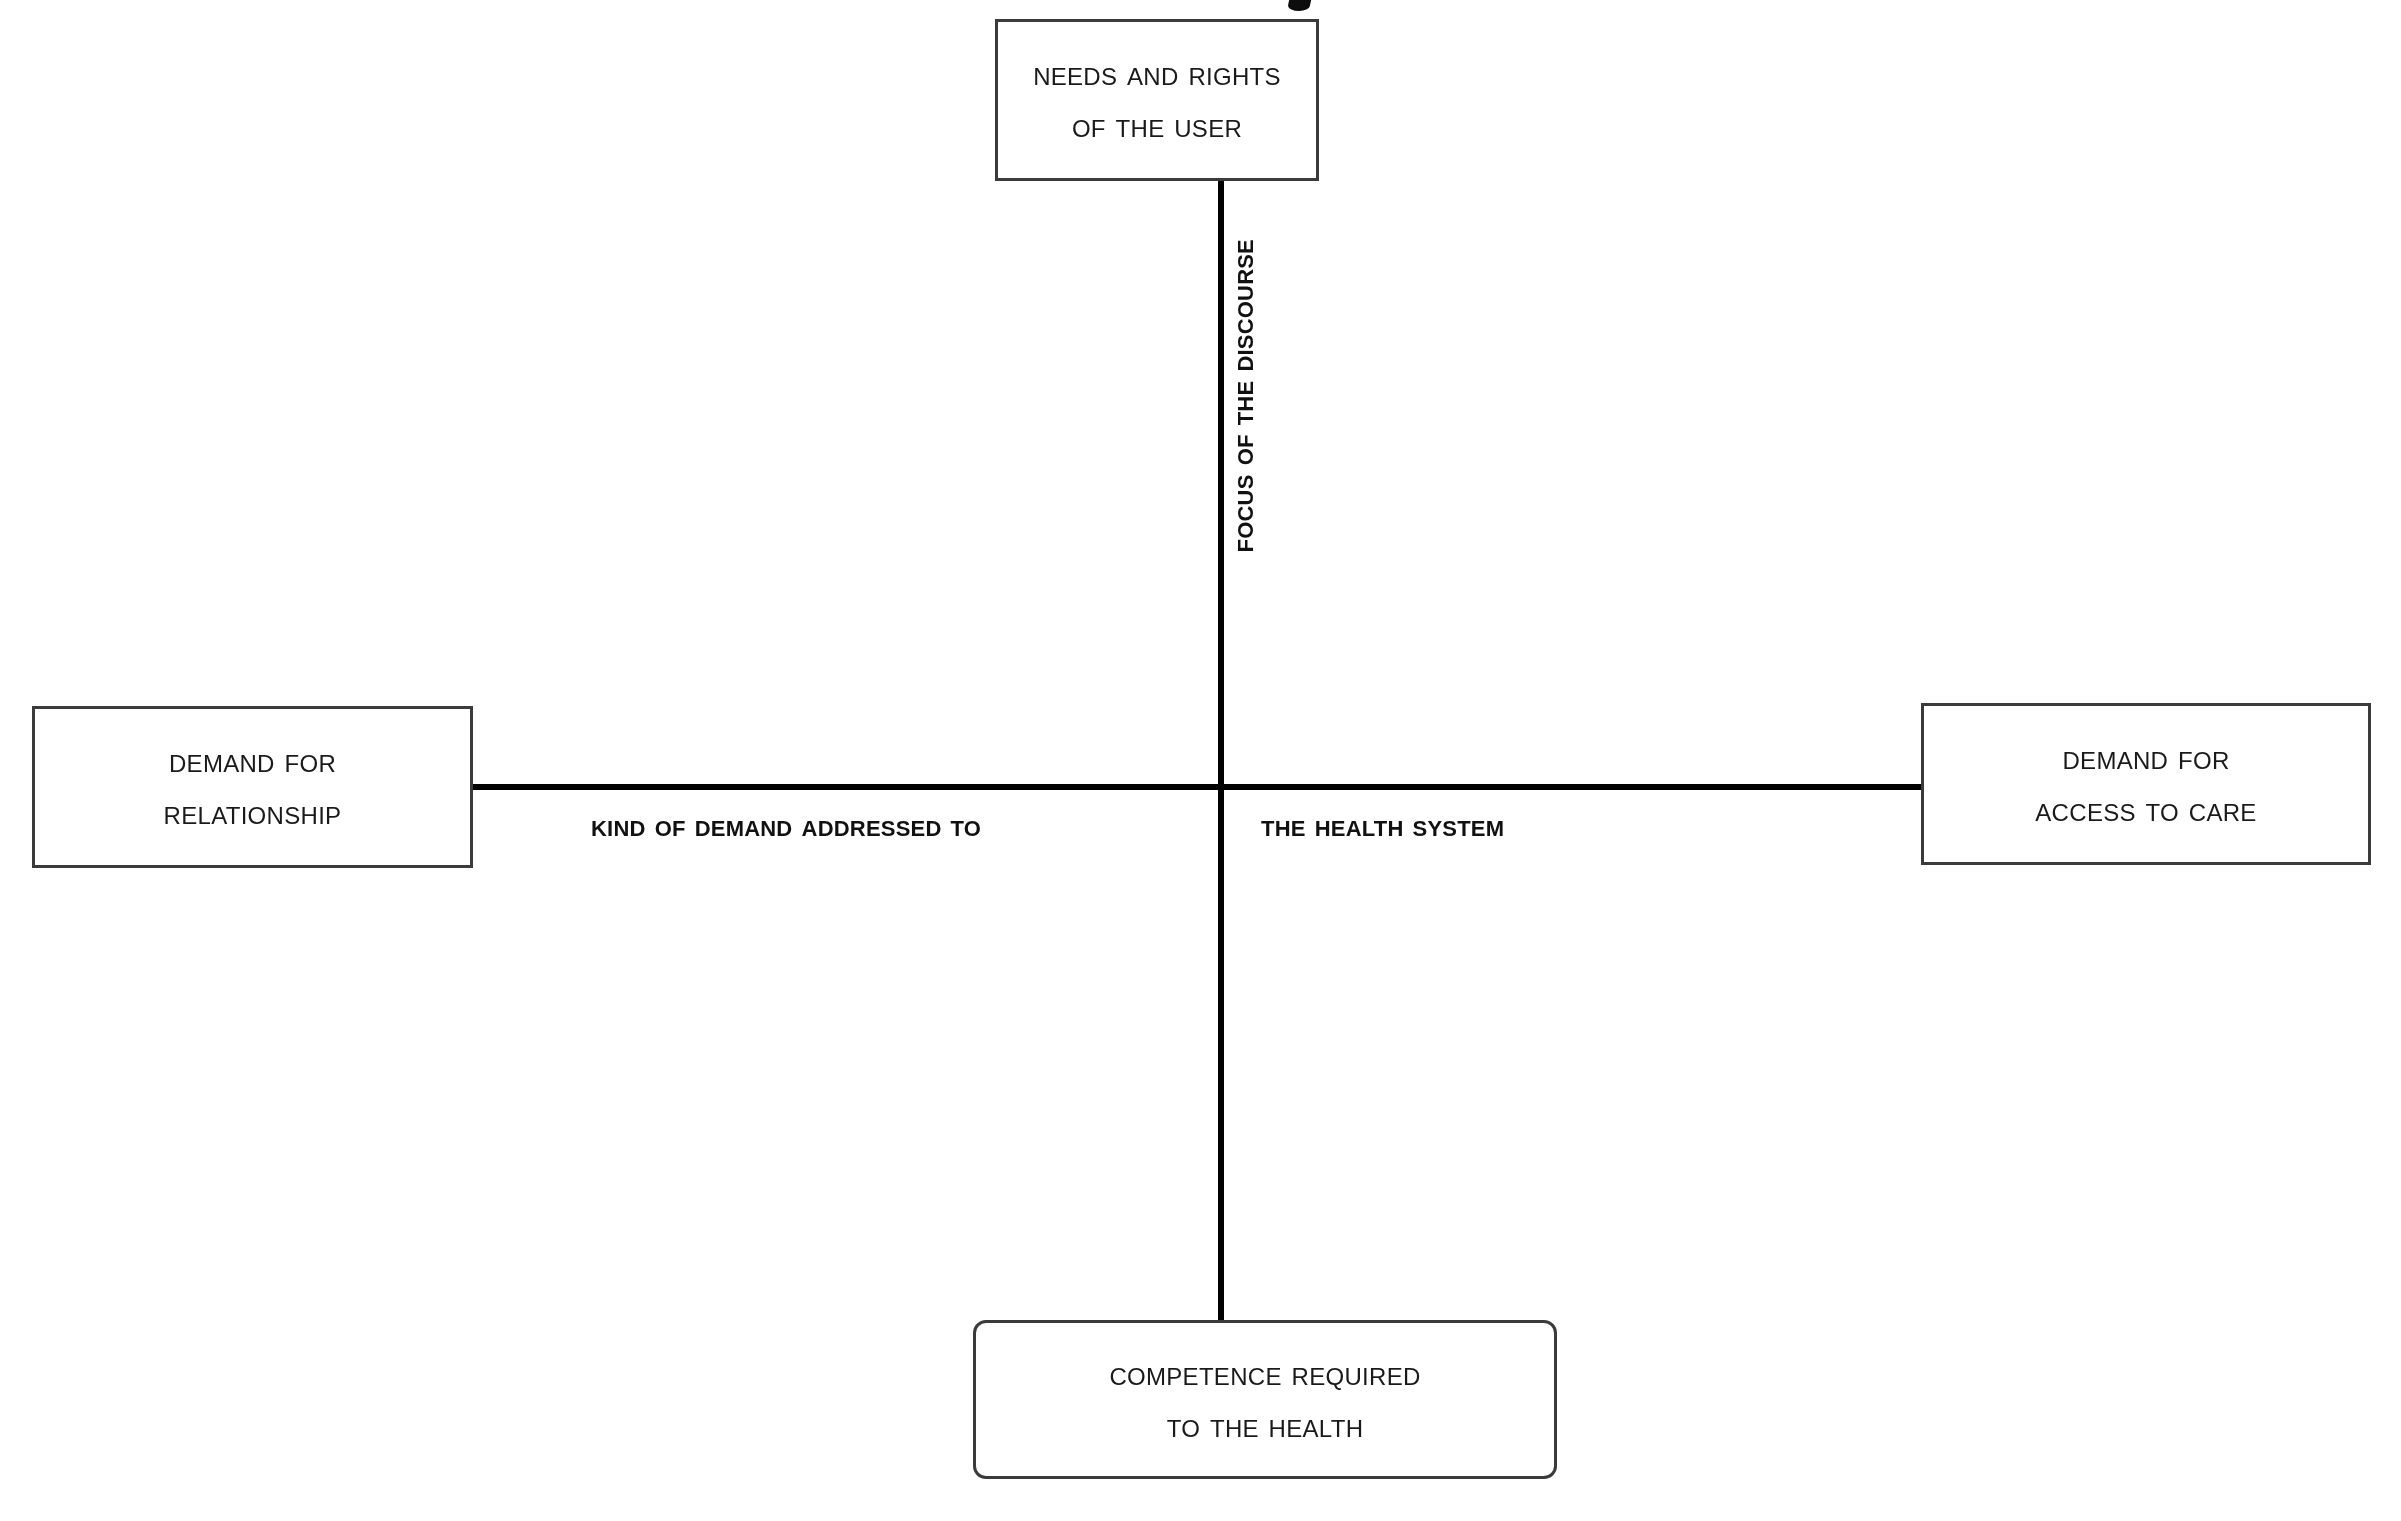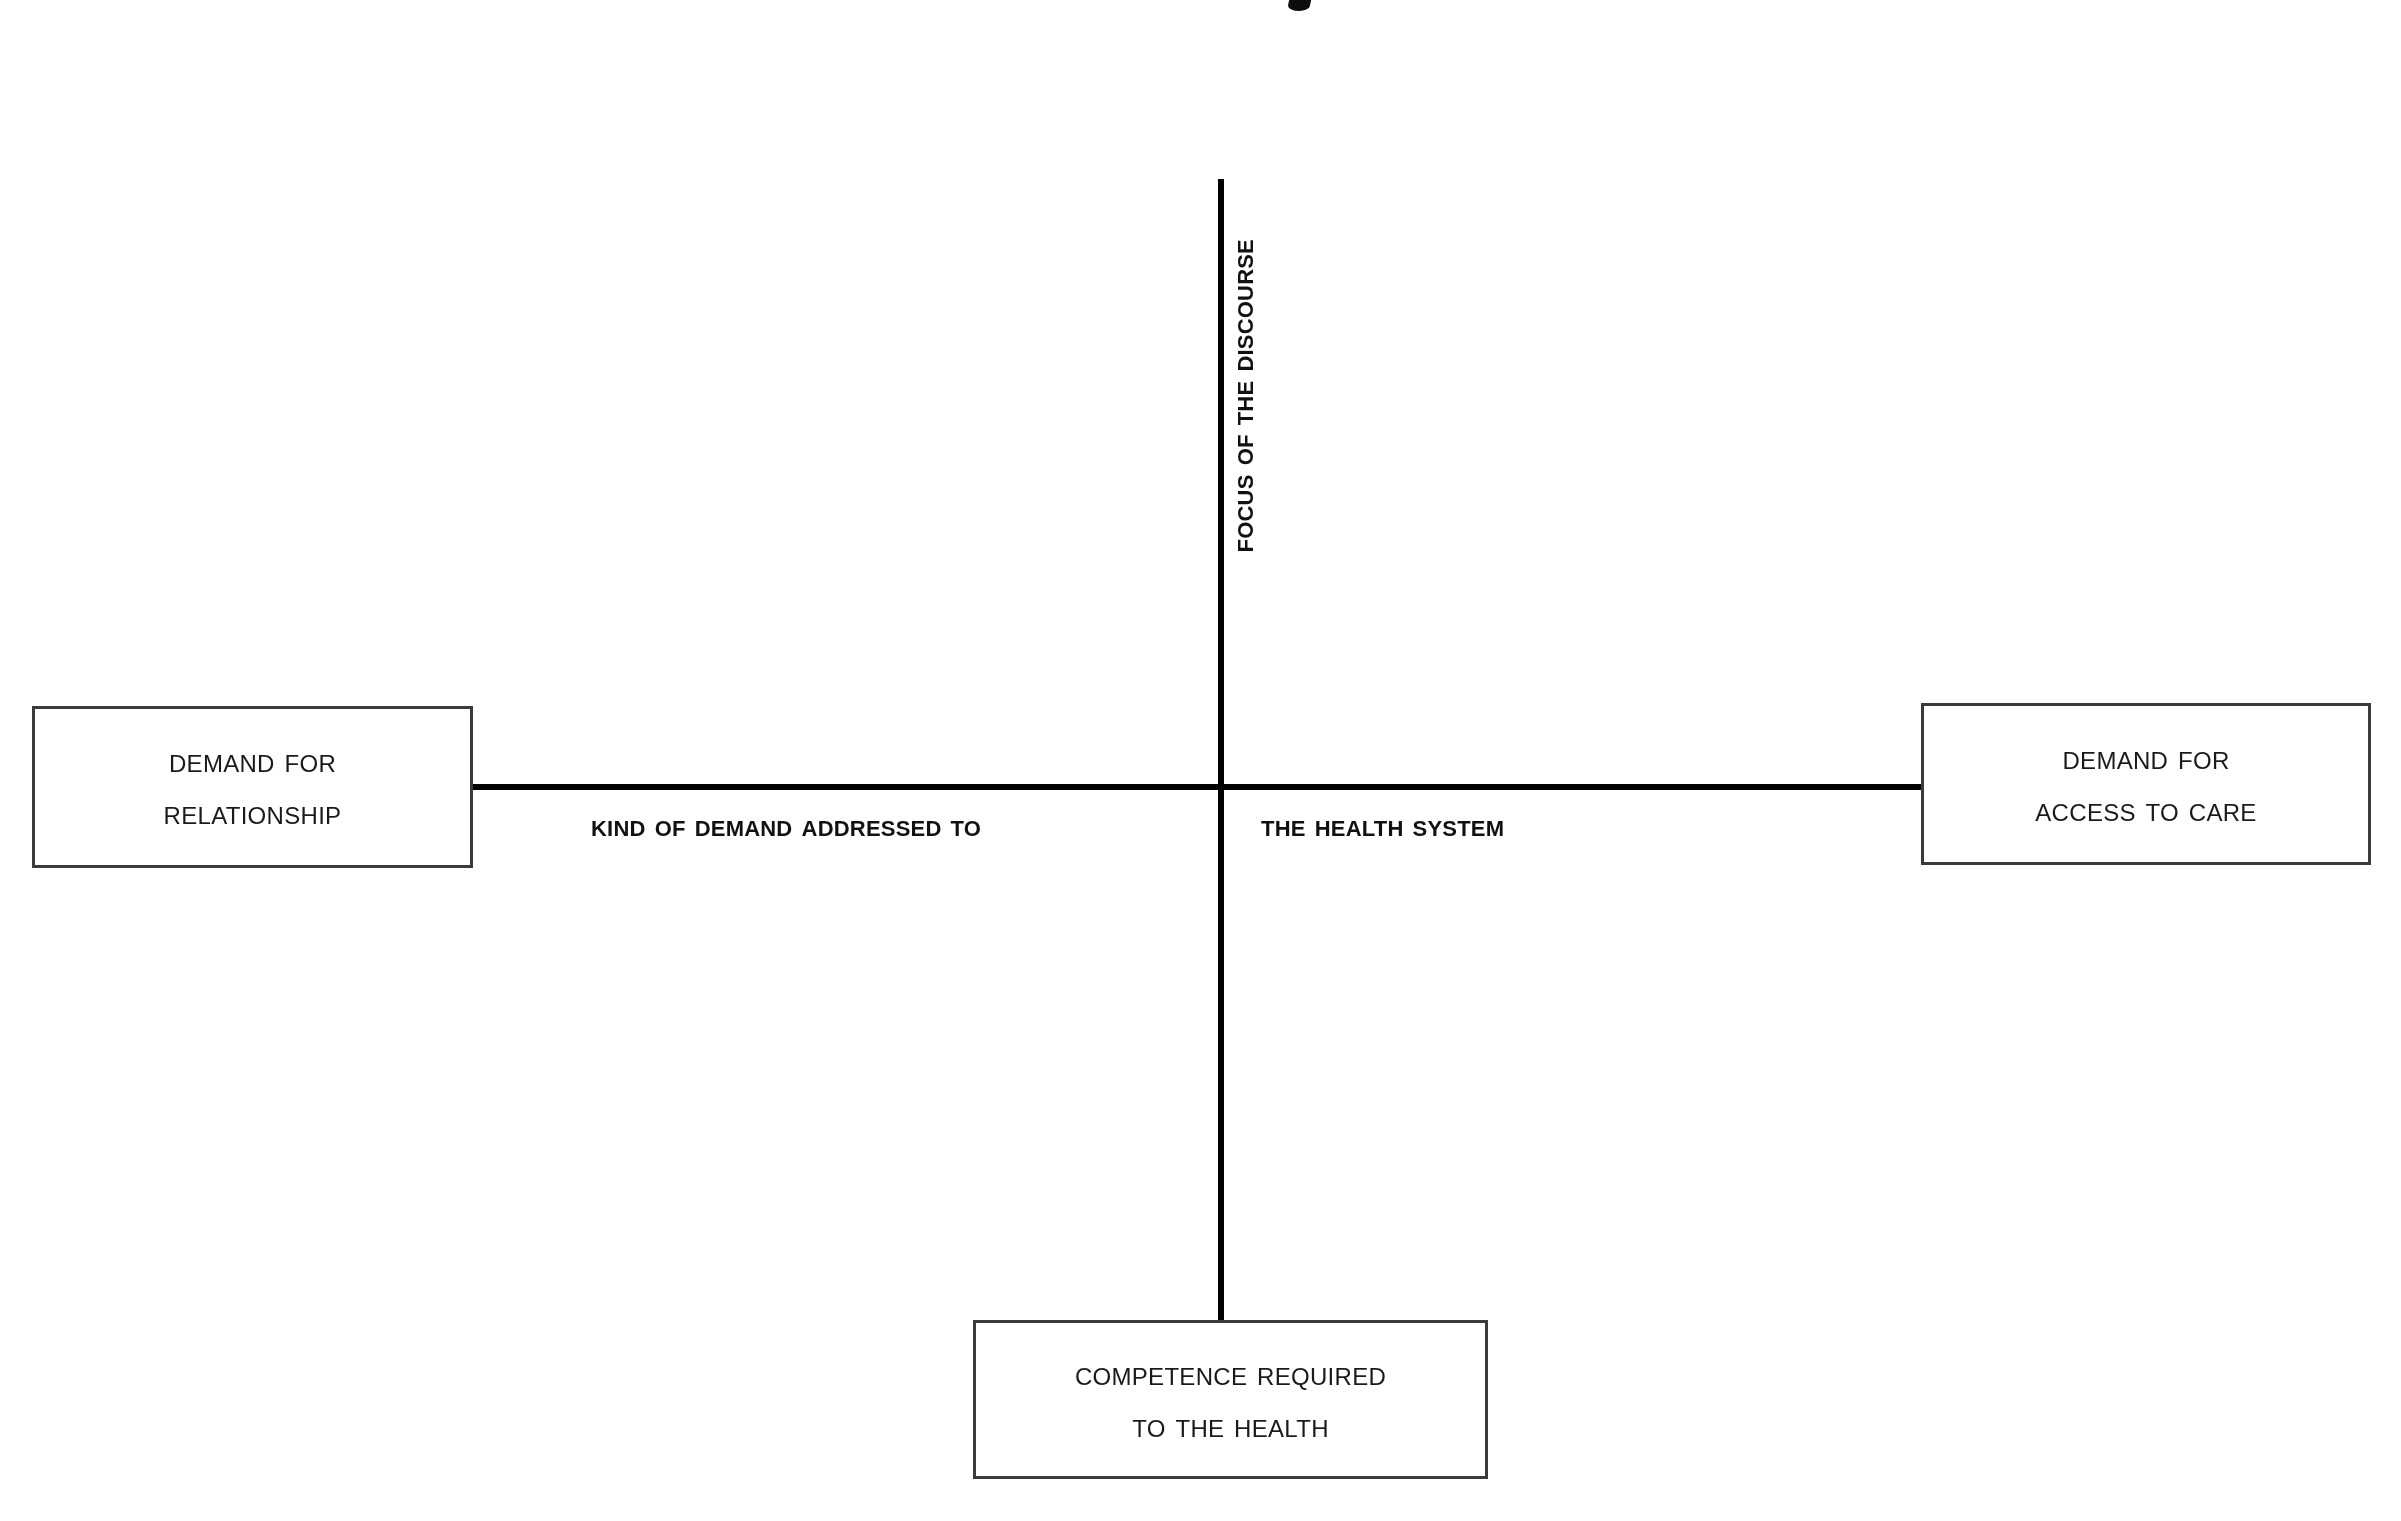--- a/index.html
+++ b/index.html
@@ -77,22 +77,23 @@
   #box-right {
     left: 1921px;
     top: 703px;
     width: 450px;
     height: 162px;
   }
 
   #box-bottom {
     left: 973px;
     top: 1320px;
-    width: 515px;
+    width: 584px;
     height: 159px;
+    border-radius: 13px;
   }
 
   
   .axis-caption {
     position: absolute;
     font-weight: bold;
     font-size: 32px;
     font-variant: small-caps;
     text-transform: lowercase;
     letter-spacing: 0.2px;
@@ -139,20 +140,24 @@
   <div id="scan-artifact"></div>
 
   <div class="axis-line" id="axis-vertical"></div>
   <div class="axis-line" id="axis-horizontal"></div>
 
   <div class="axis-caption" id="caption-y">Focus of the discourse</div>
 
   <div class="axis-caption" id="caption-x-left">Kind of demand addressed to</div>
   <div class="axis-caption" id="caption-x-right">the health system</div>
 
+  <div class="pole-box" id="box-top">
+    <span class="pole-line">Needs and rights</span>
+    <span class="pole-line">of the user</span>
+  </div>
 
   <div class="pole-box" id="box-left">
     <span class="pole-line">Demand for</span>
     <span class="pole-line">relationship</span>
   </div>
 
   <div class="pole-box" id="box-right">
     <span class="pole-line">Demand for</span>
     <span class="pole-line">access to care</span>
   </div>

